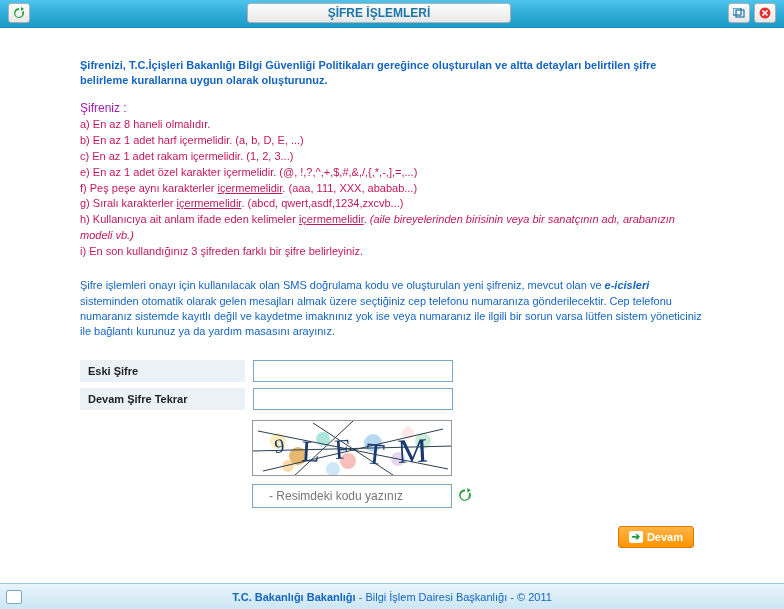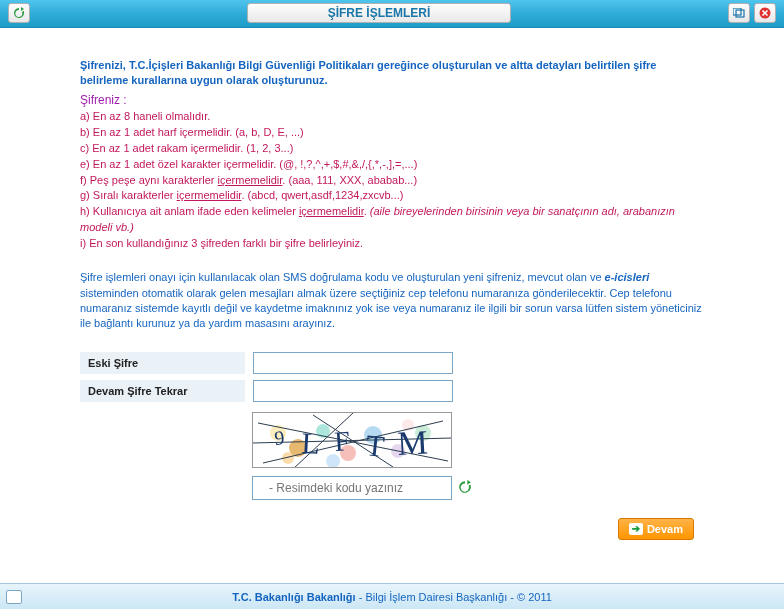--- a/index.html
+++ b/index.html
@@ -41,21 +41,21 @@
     .titlebar-right {
       display: flex;
     }
     
     .content {
       padding: 30px 80px 10px 80px;
       height: 553px;
       overflow: hidden;
     }
     
-    .intro { color: #1565c0; font-weight: bold; line-height: 1.4; margin-bottom: 4px; }
+    .intro { color: #1565c0; font-weight: bold; line-height: 1.4; margin-bottom: 12px; }
     .subtitle { color: #a21caf; font-size: 12px; margin-bottom: 2px; }
     .rules { color: #c2185b; line-height: 1.45; }
     .rules u { text-decoration: underline; }
     .rules .italic { font-style: italic; }
     .info { color: #1565c0; line-height: 1.4; margin-top: 18px; margin-bottom: 20px; }
     .info b { font-weight: bold; font-style: italic; }
     
     .form-row {
       display: flex;
       margin-bottom: 6px;

